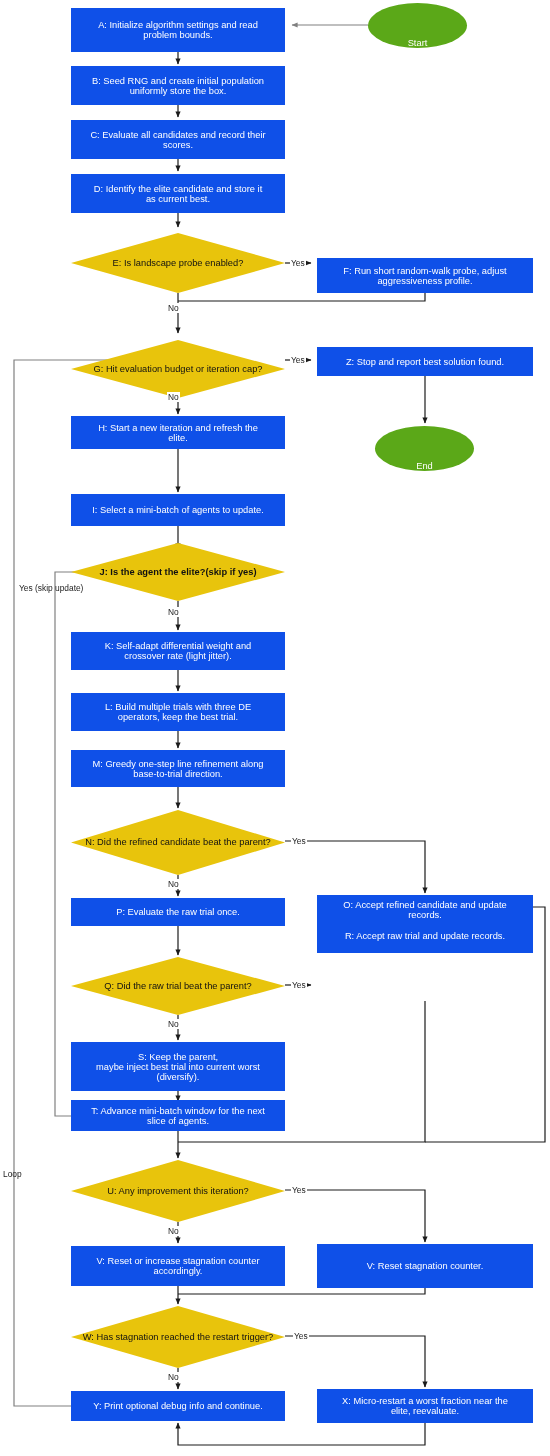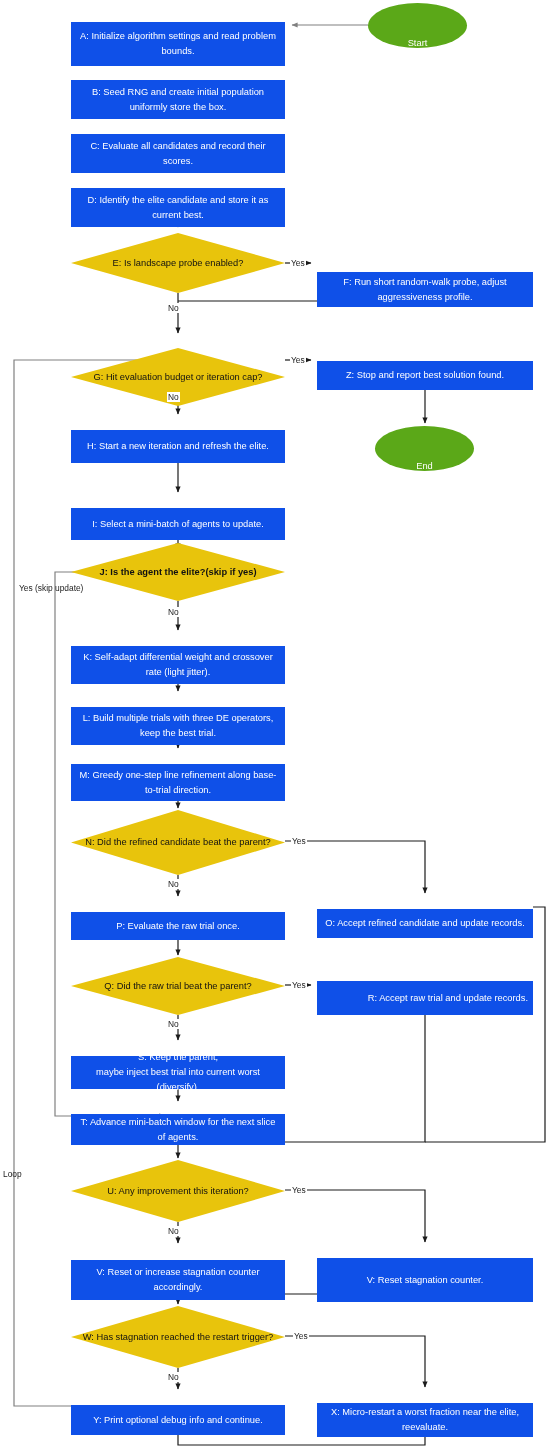--- a/index.html
+++ b/index.html
@@ -1,21 +1,21 @@
 <!DOCTYPE html>
 <html><head>
 <meta charset="utf-8">
 <title>Flowchart</title>
 <style>
   html,body{margin:0;padding:0;background:#ffffff;}
   body{font-family:"Liberation Sans", sans-serif;}
   #chart{position:relative;width:550px;height:1456px;background:#fff;overflow:hidden;}
   #edges{position:absolute;left:0;top:0;width:550px;height:1456px;}
   .node{position:absolute;box-sizing:border-box;display:flex;align-items:center;justify-content:center;text-align:center;}
-  .proc{background:#0f50e8;color:#ffffff;font-size:9.3px;line-height:15px;padding:2px 5px;margin-top:14px;}
+  .proc{background:#0f50e8;color:#ffffff;font-size:9.3px;line-height:10px;padding:2px 18px;}
   .dec-wrap{position:absolute;}
   .dec-shape{position:absolute;left:0;top:0;width:100%;height:100%;background:#e8c40c;
     clip-path:polygon(50% 0%,100% 50%,50% 100%,0% 50%);}
   .dec-label{position:absolute;left:0;top:0;width:100%;height:100%;display:flex;align-items:center;
     justify-content:center;text-align:center;color:#111111;font-size:9.3px;line-height:12.5px;}
   .term{background:#5ba818;color:#ffffff;border-radius:50%;font-size:9.3px;align-items:flex-end;}
   .elabel{position:absolute;font-size:8.4px;color:#1b1b1b;line-height:10px;white-space:nowrap;background:#fff;padding:0 1px;}
 </style>
 </head>
 <body>
@@ -127,21 +127,21 @@
 
   <div class="dec-wrap" style="left:71px;top:233px;width:214px;height:60px;">
     <div class="dec-shape"></div>
     <div class="dec-label">E: Is landscape probe enabled?</div>
   </div>
 
   <div class="node proc" style="left:317px;top:258px;width:216px;height:35px;">
     <span>F: Run short random-walk probe, adjust aggressiveness profile.</span>
   </div>
 
-  <div class="dec-wrap" style="left:71px;top:348px;width:214px;height:58px;">
+  <div class="dec-wrap" style="left:71px;top:340px;width:214px;height:58px;">
     <div class="dec-shape"></div>
     <div class="dec-label">G: Hit evaluation budget or iteration cap?</div>
   </div>
 
   <div class="node proc" style="left:317px;top:347px;width:216px;height:29px;">
     <span>Z: Stop and report best solution found.</span>
   </div>
 
   <div class="node term" style="left:375px;top:426px;width:99px;height:45px;">
     <span>End</span>
@@ -186,25 +186,25 @@
 
   <div class="node proc" style="left:71px;top:898px;width:214px;height:28px;">
     <span>P: Evaluate the raw trial once.</span>
   </div>
 
   <div class="dec-wrap" style="left:71px;top:957px;width:214px;height:58px;">
     <div class="dec-shape"></div>
     <div class="dec-label">Q: Did the raw trial beat the parent?</div>
   </div>
 
-  <div class="node proc" style="left:317px;top:967px;width:216px;height:34px;justify-content:flex-end;">
+  <div class="node proc" style="left:317px;top:919px;width:216px;height:34px;">
     <span>R: Accept raw trial and update records.</span>
   </div>
 
-  <div class="node proc" style="left:71px;top:1042px;width:214px;height:33px;flex-direction:column;">
+  <div class="node proc" style="left:71px;top:1042px;width:214px;height:49px;flex-direction:column;">
     <span>S: Keep the parent,</span>
     <span>maybe inject best trial into current worst</span>
     <span>(diversify).</span>
   </div>
 
   <div class="node proc" style="left:71px;top:1100px;width:214px;height:31px;">
     <span>T: Advance mini-batch window for the next slice of agents.</span>
   </div>
 
   <div class="dec-wrap" style="left:71px;top:1160px;width:214px;height:62px;">

